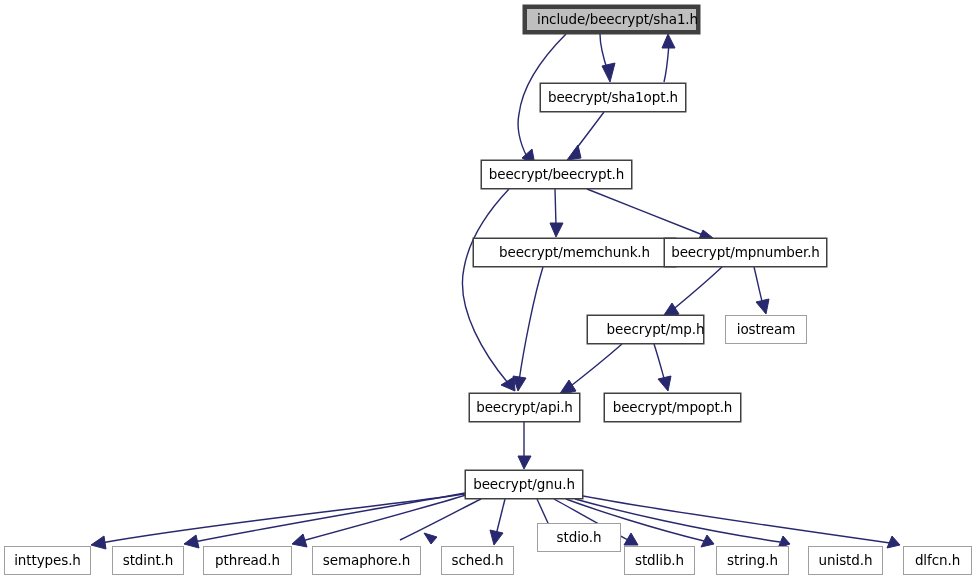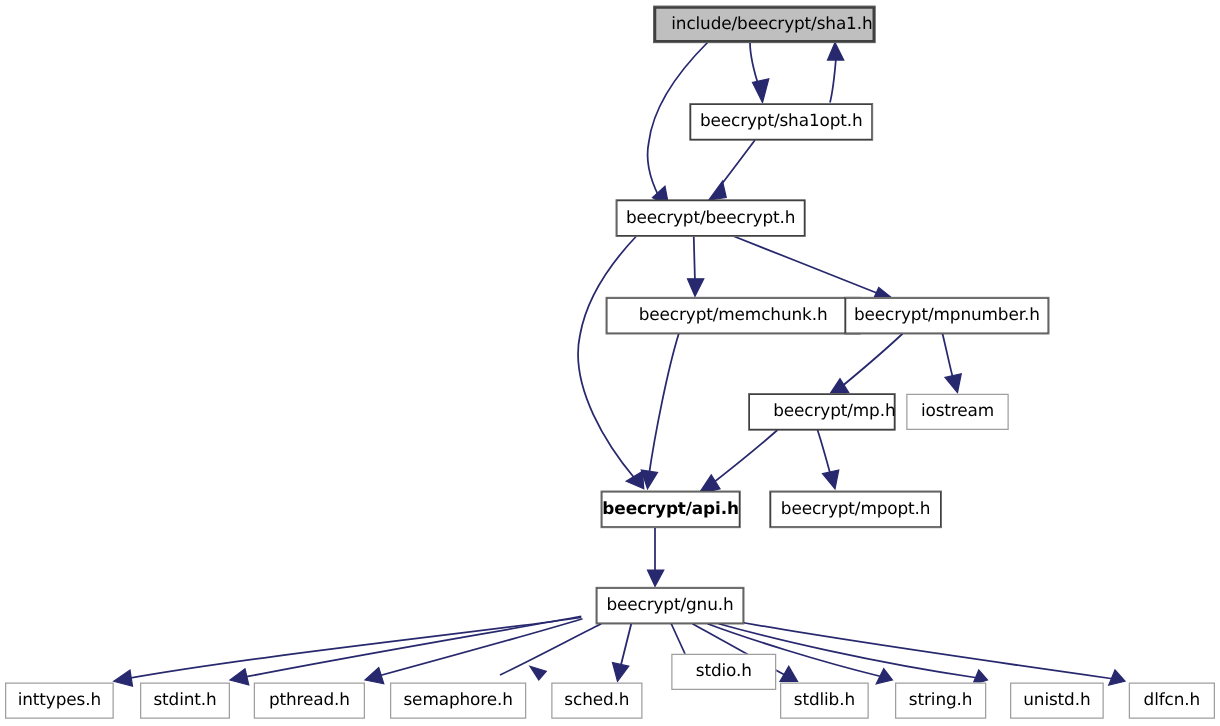--- a/index.html
+++ b/index.html
@@ -34,25 +34,24 @@
     border: 1px solid #c4b5fd;
     font-size: 13.5px;
     color: #000000;
     white-space: nowrap;
     line-height: 1;
     letter-spacing: -0.1px;
   }
   .node.internal {
     border: 1px solid #404040;
     box-shadow: 0 0 0 0.5px #404040;
-    margin-left: 12px;
   }
   .node.root {
     background: #bfbfbf;
-    border: 2px solid #b91c1c;
+    border: 4px solid #b91c1c;
     box-shadow: 0 0 0 0.5px #404040;
     padding-left: 12px;
   }
   .node-label {
     display: block;
     padding: 0 4px;
   }
 </style>
 </head>
 <body>
@@ -121,21 +120,21 @@
       </div>
       <div class="node internal" title="beecrypt/mpnumber.h" style="left: 664px; top: 238px; width: 163px; height: 29px; border-color: rgb(64, 64, 64);">
         <span class="node-label">beecrypt/mpnumber.h</span>
       </div>
       <div class="node internal" title="beecrypt/mp.h" style="left: 587px; top: 315px; width: 117px; height: 29px; border-color: rgb(64, 64, 64); padding-left: 20px;">
         <span class="node-label">beecrypt/mp.h</span>
       </div>
       <div class="node external" title="iostream" style="left: 725px; top: 315px; width: 82px; height: 29px; border-color: rgb(159, 159, 159);">
         <span class="node-label">iostream</span>
       </div>
-      <div class="node internal" title="beecrypt/api.h" style="left: 469px; top: 393px; width: 111px; height: 29px; border-color: rgb(64, 64, 64); font-weight: bold;">
+      <div class="node internal" title="beecrypt/api.h" style="left: 469px; top: 393px; width: 111px; height: 29px; border-color: rgb(64, 64, 64);">
         <span class="node-label">beecrypt/api.h</span>
       </div>
       <div class="node internal" title="beecrypt/mpopt.h" style="left: 604px; top: 393px; width: 137px; height: 29px; border-color: rgb(64, 64, 64);">
         <span class="node-label">beecrypt/mpopt.h</span>
       </div>
       <div class="node internal" title="beecrypt/gnu.h" style="left: 465px; top: 470px; width: 118px; height: 29px; border-color: rgb(64, 64, 64);">
         <span class="node-label">beecrypt/gnu.h</span>
       </div>
       <div class="node external" title="inttypes.h" style="left: 4px; top: 546px; width: 87px; height: 29px; border-color: rgb(159, 159, 159);">
         <span class="node-label">inttypes.h</span>

